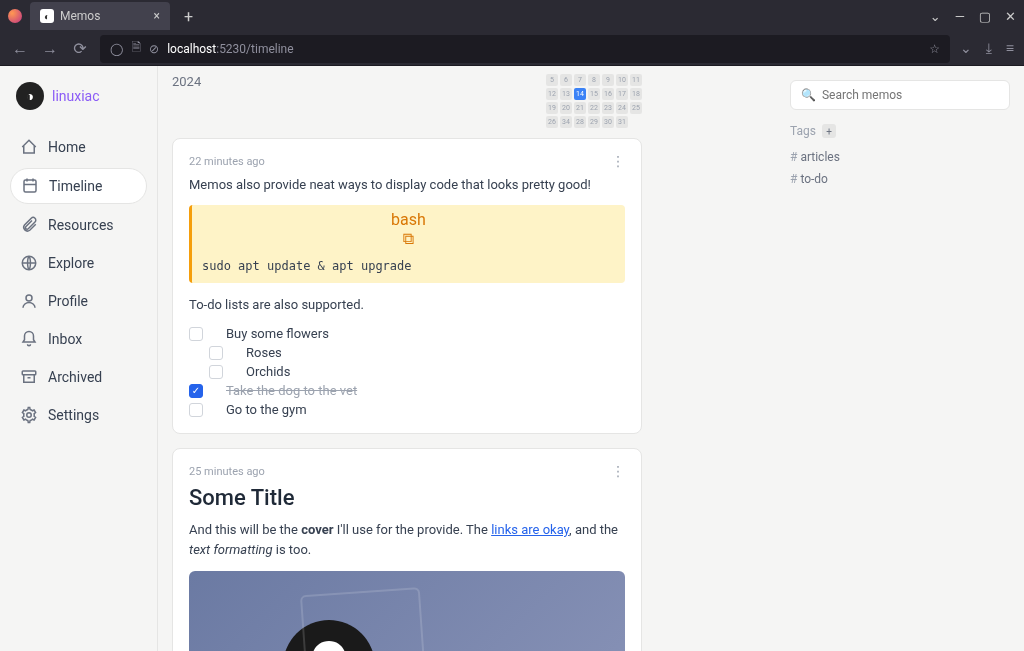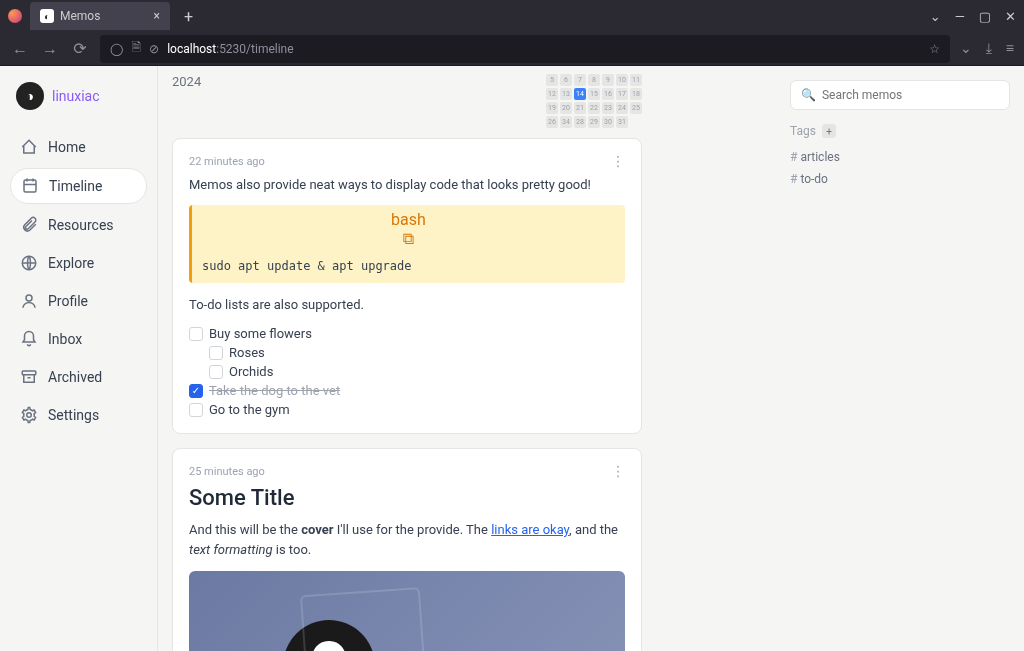--- a/index.html
+++ b/index.html
@@ -38,21 +38,21 @@
 .heatmap .cell.today { background: #3b82f6; color: #fff; }
 .memo-card { background: #fff; border: 1px solid #e5e5e4; border-radius: 8px; padding: 14px 16px; margin-bottom: 14px; }
 .memo-time { font-size: 11px; color: #9ca3af; margin-bottom: 6px; display:flex; justify-content:space-between; align-items:center; }
 .memo-menu { color: #9ca3af; cursor: pointer; font-size: 14px; }
 .memo-text { font-size: 13px; color: #374151; margin-bottom: 10px; line-height: 1.5; }
 .code-block { border-left: 3px solid #f59e0b; border-radius: 4px; overflow: hidden; margin-bottom: 12px; }
 .code-header { background: #fef3c7; padding: 5px 10px; font-size: 16px; color: #d97706; font-family: monospace; display:flex; justify-content:space-between; align-items:center;flex-direction:column; }
 .copy-icon { cursor: pointer; color: #d97706; }
 .code-body { background: #fef3c7; padding: 6px 10px 10px 10px; font-family: monospace; font-size: 12px; color: #374151; }
 .todo-list { font-size: 13px; color: #374151; }
-.todo-item { display: flex; align-items: center; gap: 6px; padding: 2px 0; }
+.todo-item { display: flex; align-items: center; gap: 23px; padding: 2px 0; }
 .todo-item.sub { margin-left: 20px; }
 .checkbox { width: 14px; height: 14px; border: 1.5px solid #d1d5db; border-radius: 3px; display:flex; align-items:center; justify-content:center; }
 .checkbox.checked { background: #2563eb; border-color: #2563eb; color: #fff; font-size: 10px; }
 .todo-item.done .todo-label { text-decoration: line-through; color: #9ca3af; }
 .memo-title { font-size: 22px; color: #1f2937; margin-bottom: 10px; font-weight: 500; }
 .memo-body { font-size: 13px; color: #374151; line-height: 1.5; margin-bottom: 12px; }
 .memo-body a { color: #2563eb; }
 .memo-body em { font-style: italic; }
 .memo-image { width: 100%; height: 190px; background: linear-gradient(135deg, #6b7aa3, #8a94b8); border-radius: 6px; display:flex; align-items:center; justify-content:center; gap:16px; position:relative; }
 .logo-circle { width: 92px; height: 92px; border-radius: 50%; background: #1a1a1a; display:flex; align-items:center; justify-content:center; }

